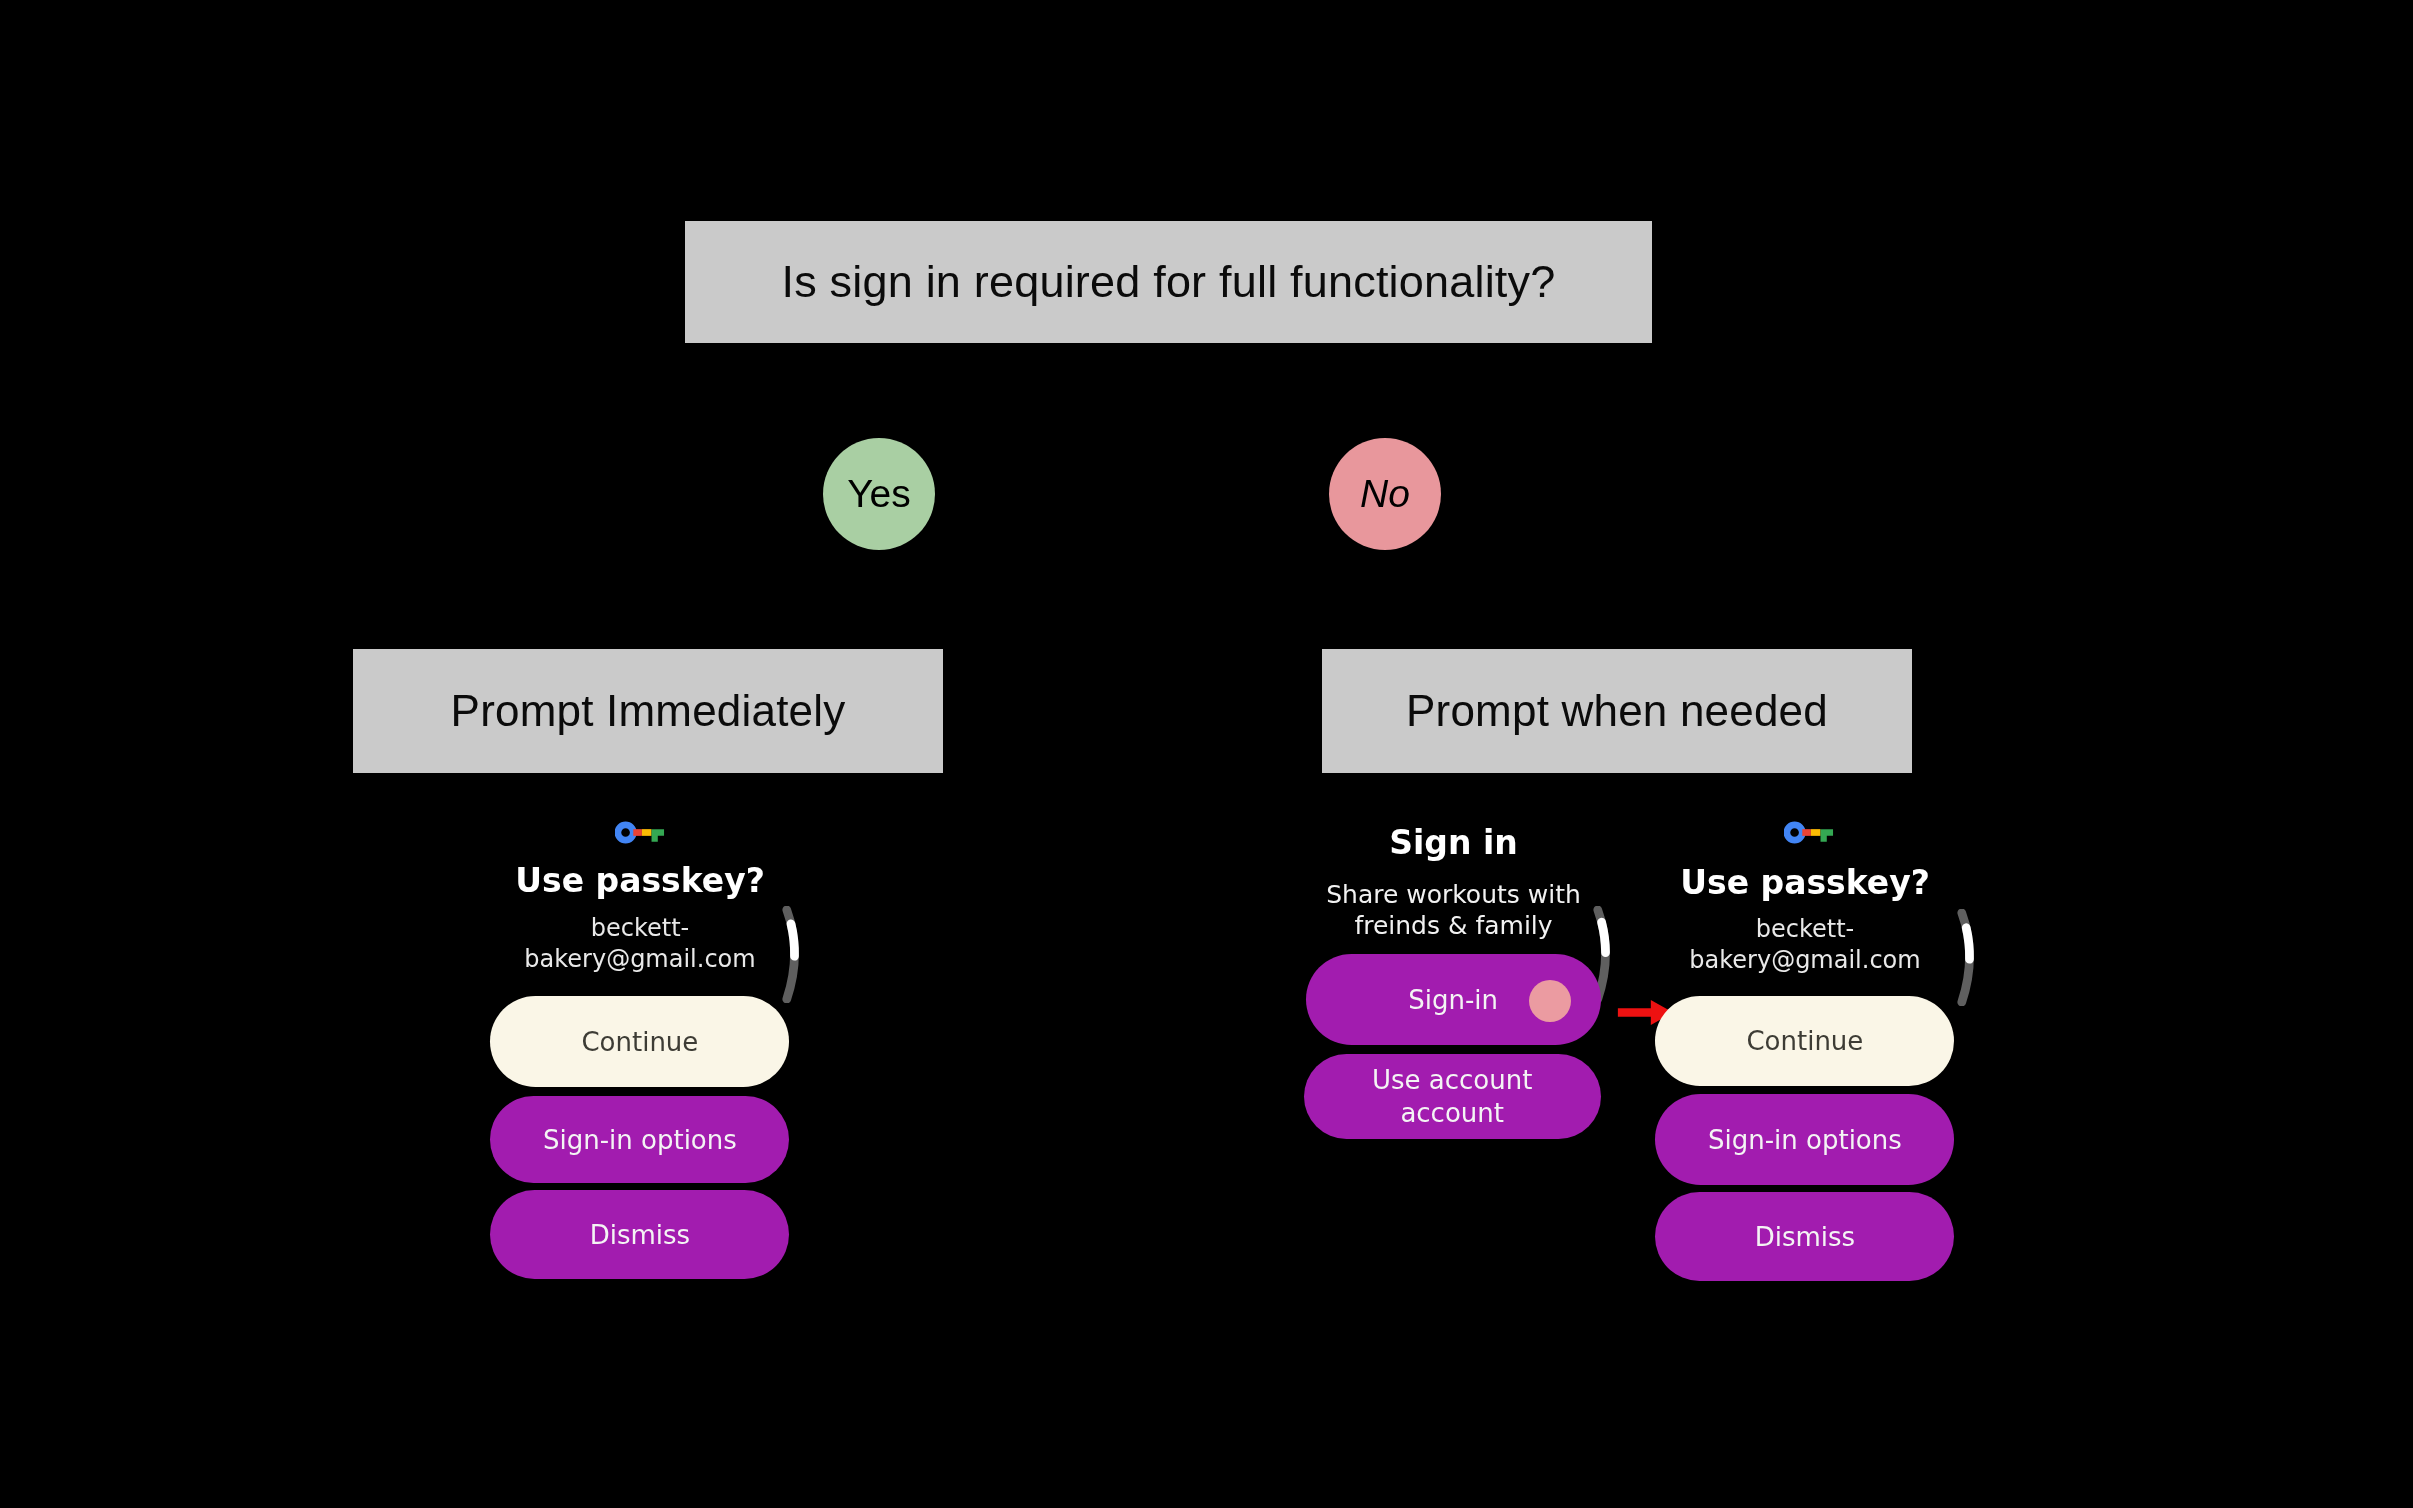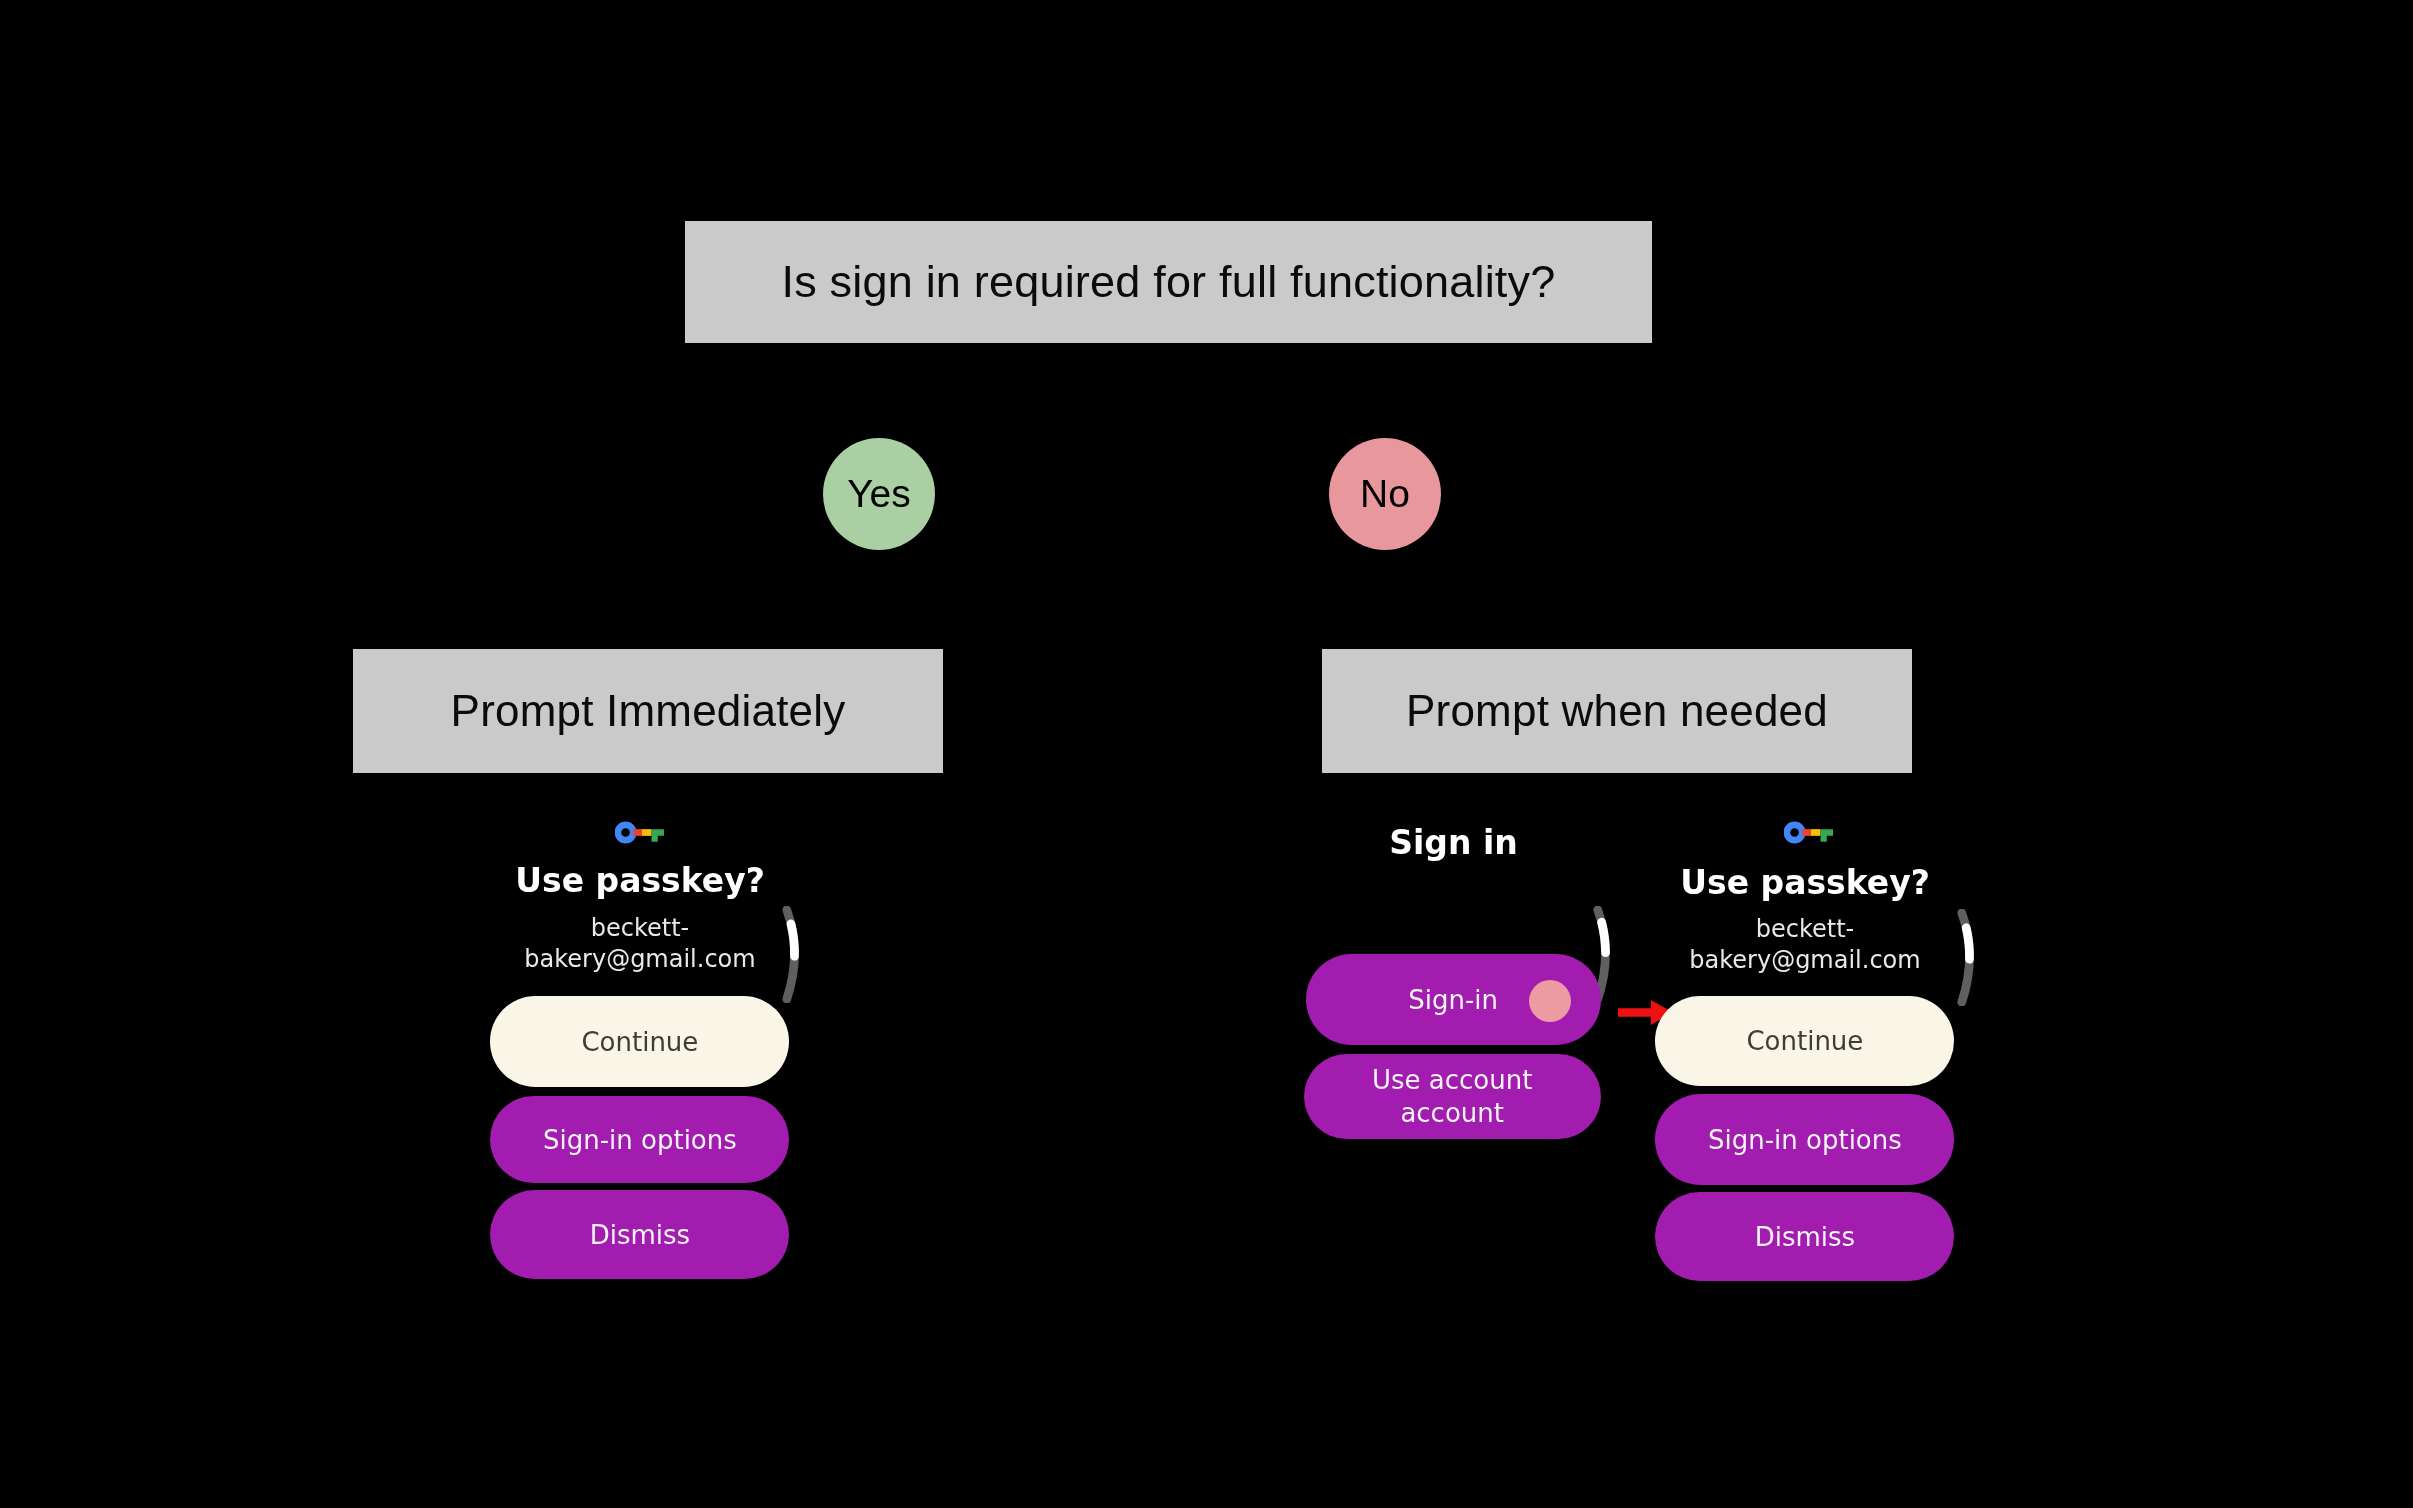--- a/index.html
+++ b/index.html
@@ -6,21 +6,21 @@
   .canvas{position:relative;width:2414px;height:1508px;background:#000;overflow:hidden;
           font-family:"Liberation Sans",sans-serif;}
   .abs{position:absolute;}
 
   
   .gbox{position:absolute;background:#cacaca;display:flex;align-items:center;justify-content:center;
         color:#0b0b0b;font-size:45px;letter-spacing:0.2px;}
   .node-circle{position:absolute;width:112px;height:112px;border-radius:50%;
         display:flex;align-items:center;justify-content:center;color:#000000;font-size:39px;}
   .yes{background:#a9cfa3;}
-  .no{background:#e8979c;}
+  .no{background:#e8979c;font-style:italic;}
 
   
   .screen{position:absolute;width:334px;height:488px;color:#fff;
           font-family:"DejaVu Sans","Liberation Sans",sans-serif;text-align:center;}
   .screen .heading{position:absolute;left:0;right:0;font-size:33px;font-weight:600;line-height:33px;color:#ffffff;}
   .screen .body-text{position:absolute;left:0;right:0;font-size:24px;line-height:31px;color:#e9e9e9;}
   .pill{position:absolute;border-radius:58px;display:flex;align-items:center;justify-content:center;
         font-size:26px;line-height:32px;cursor:pointer;}
   .pill.cream{background:#faf6e7;color:#3d3c35;}
   .pill.dark{background:#a21caf;color:#f4f4f4;}
@@ -81,20 +81,24 @@
     <div class="pill dark" style="left:17.4px;top:285px;width:299px;height:87px;">
       <span>Sign-in options</span>
     </div>
     <div class="pill dark" style="left:17.4px;top:379px;width:299px;height:89px;">
       <span>Dismiss</span>
     </div>
   </div>
 
   <div class="screen" style="left:1294px;top:811px;width:319px;">
     <div class="heading" style="top:14.5px;">Sign in</div>
+    <div class="body-text" style="top:68px;font-size:25px;color:#f2f2f2;">
+      <div>Share workouts with</div>
+      <div>freinds &amp; family</div>
+    </div>
     <svg class="scroll-arc" style="left:295px;top:95px;" width="35" height="97" viewBox="0 0 36 100">
       <path d="M9 4 Q25 48 9 96" fill="none" stroke="#5f5f5f" stroke-width="9" stroke-linecap="round" pathLength="100"></path>
       <path d="M9 4 Q25 48 9 96" fill="none" stroke="#ffffff" stroke-width="9" stroke-linecap="round" pathLength="100" stroke-dasharray="34 66" stroke-dashoffset="-14"></path>
     </svg>
     <div class="pill dark" style="left:11.6px;top:143px;width:295px;height:91px;">
       <span>Sign-in</span>
       <span class="tap-circle" style="left:223px;top:26px;"></span>
     </div>
     <div class="pill dark" style="left:9.7px;top:243px;width:297px;height:85px;flex-direction:column;line-height:33px;">
       <span>Use account</span>

